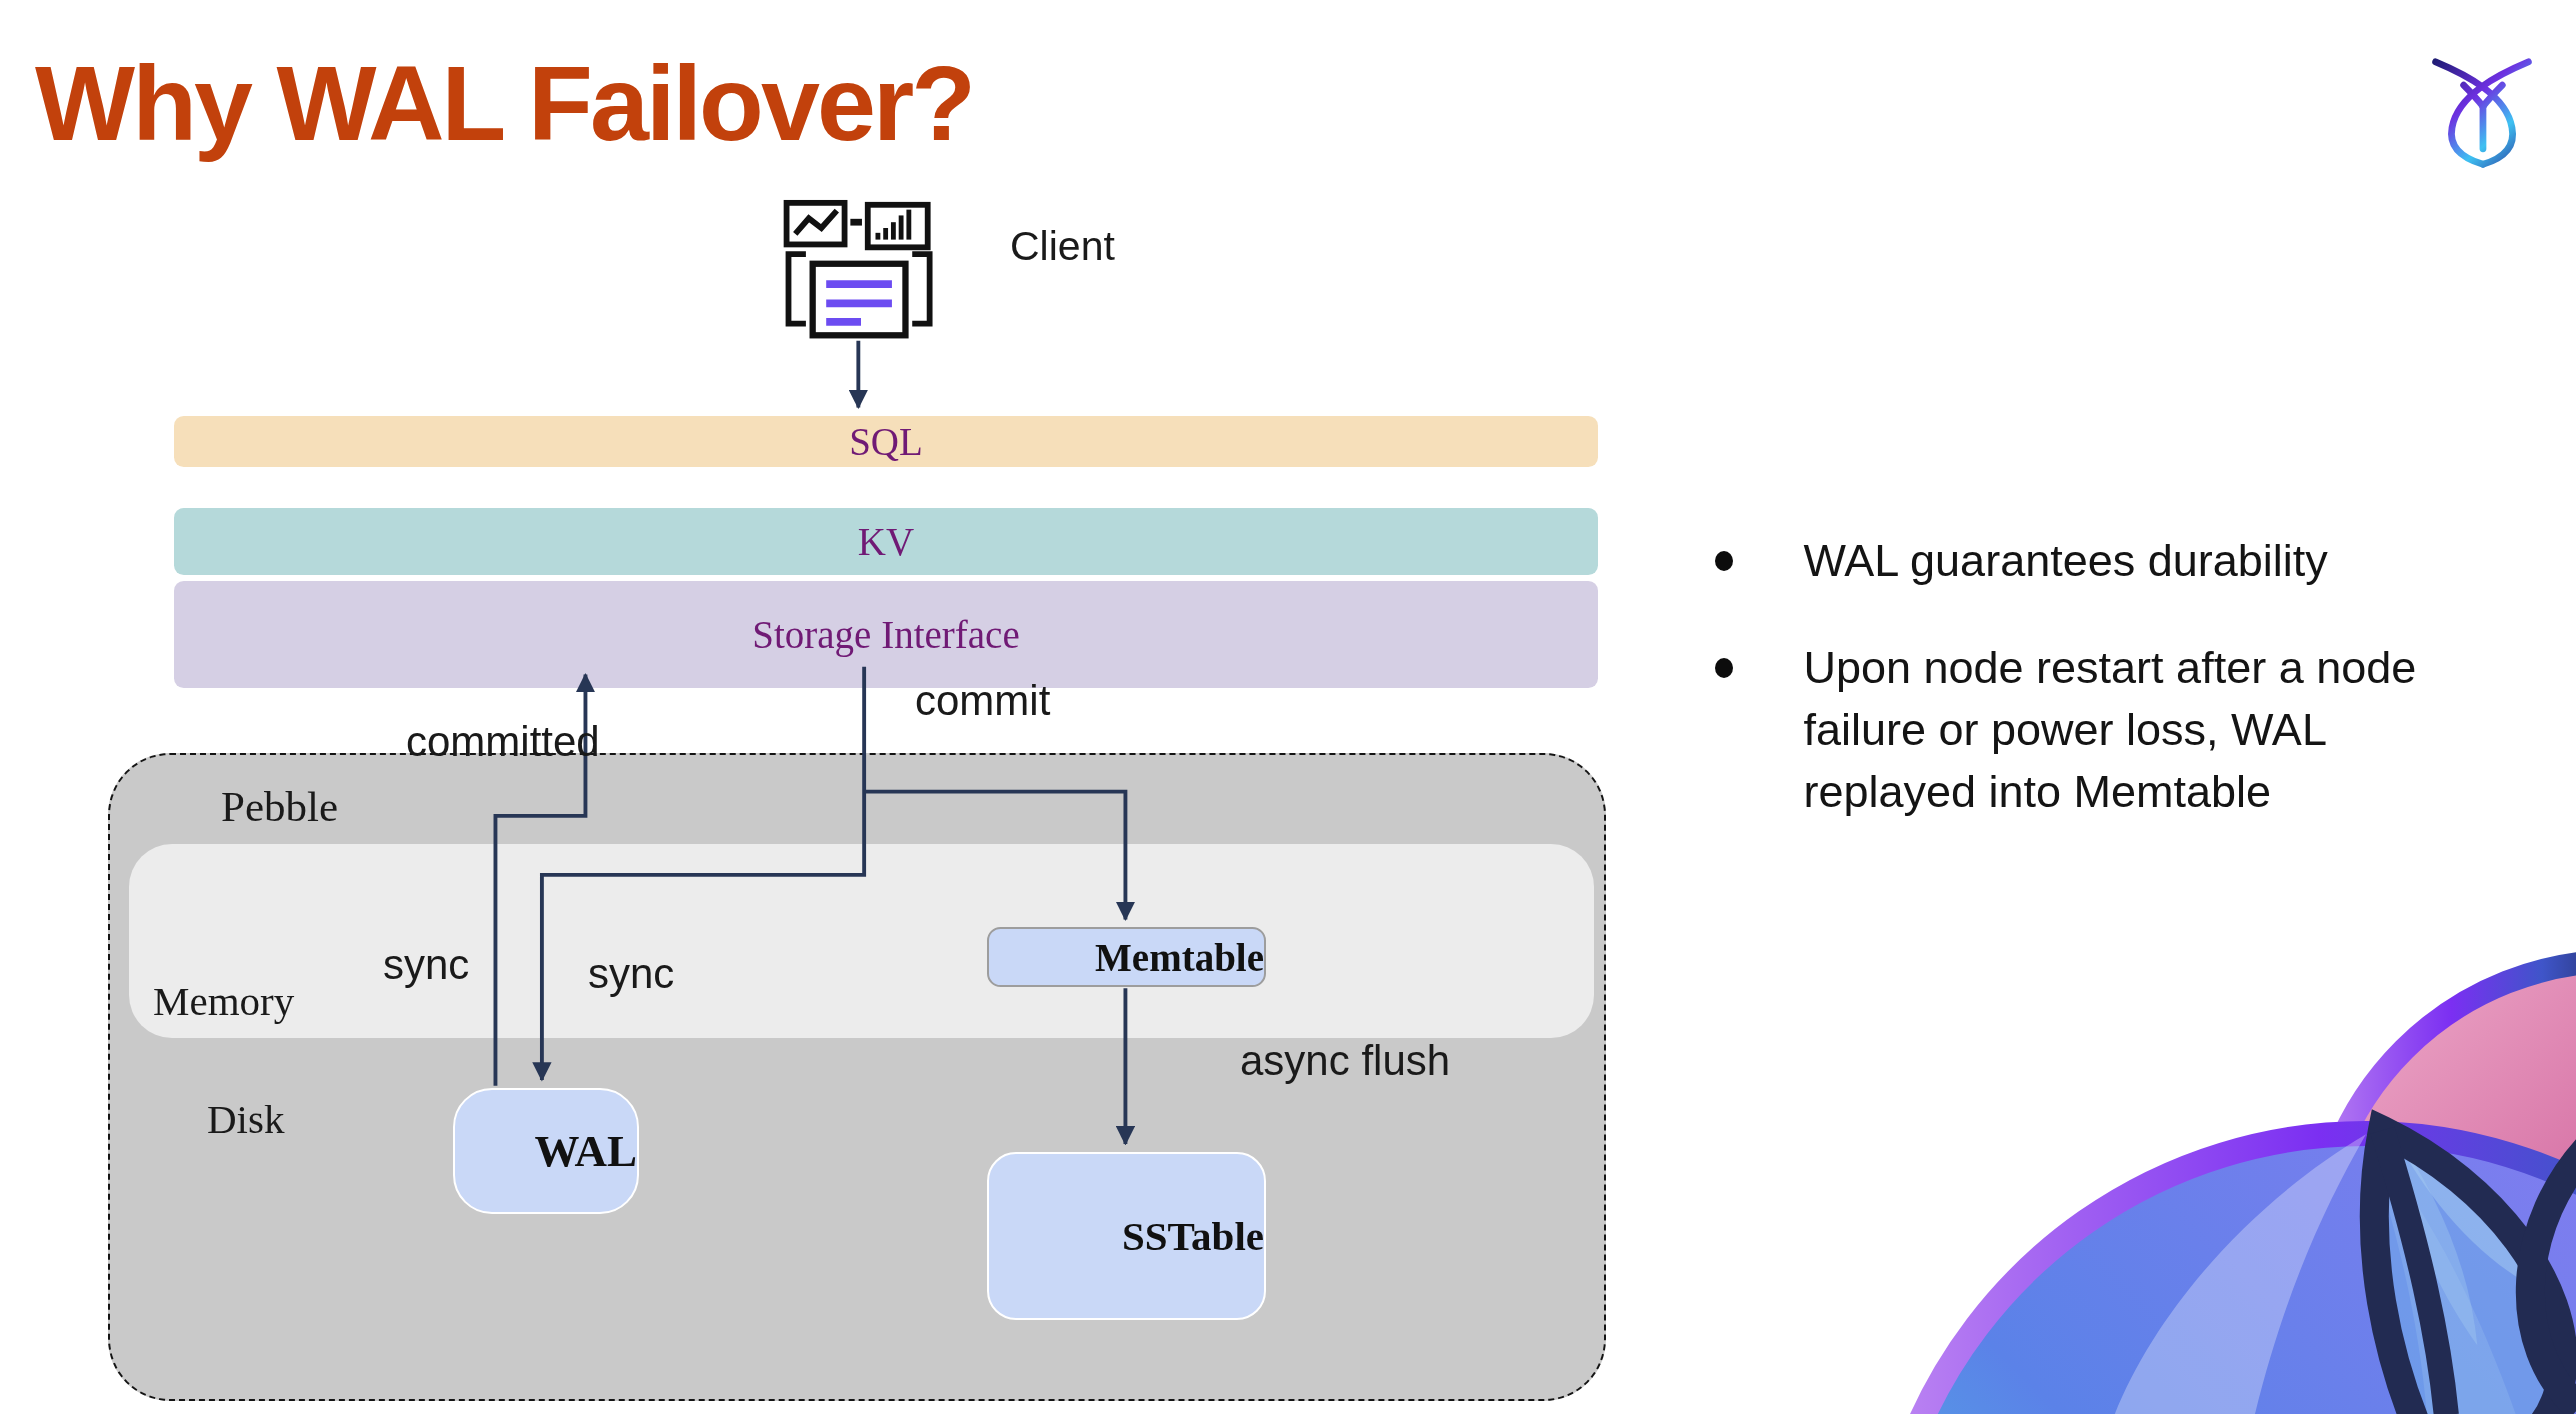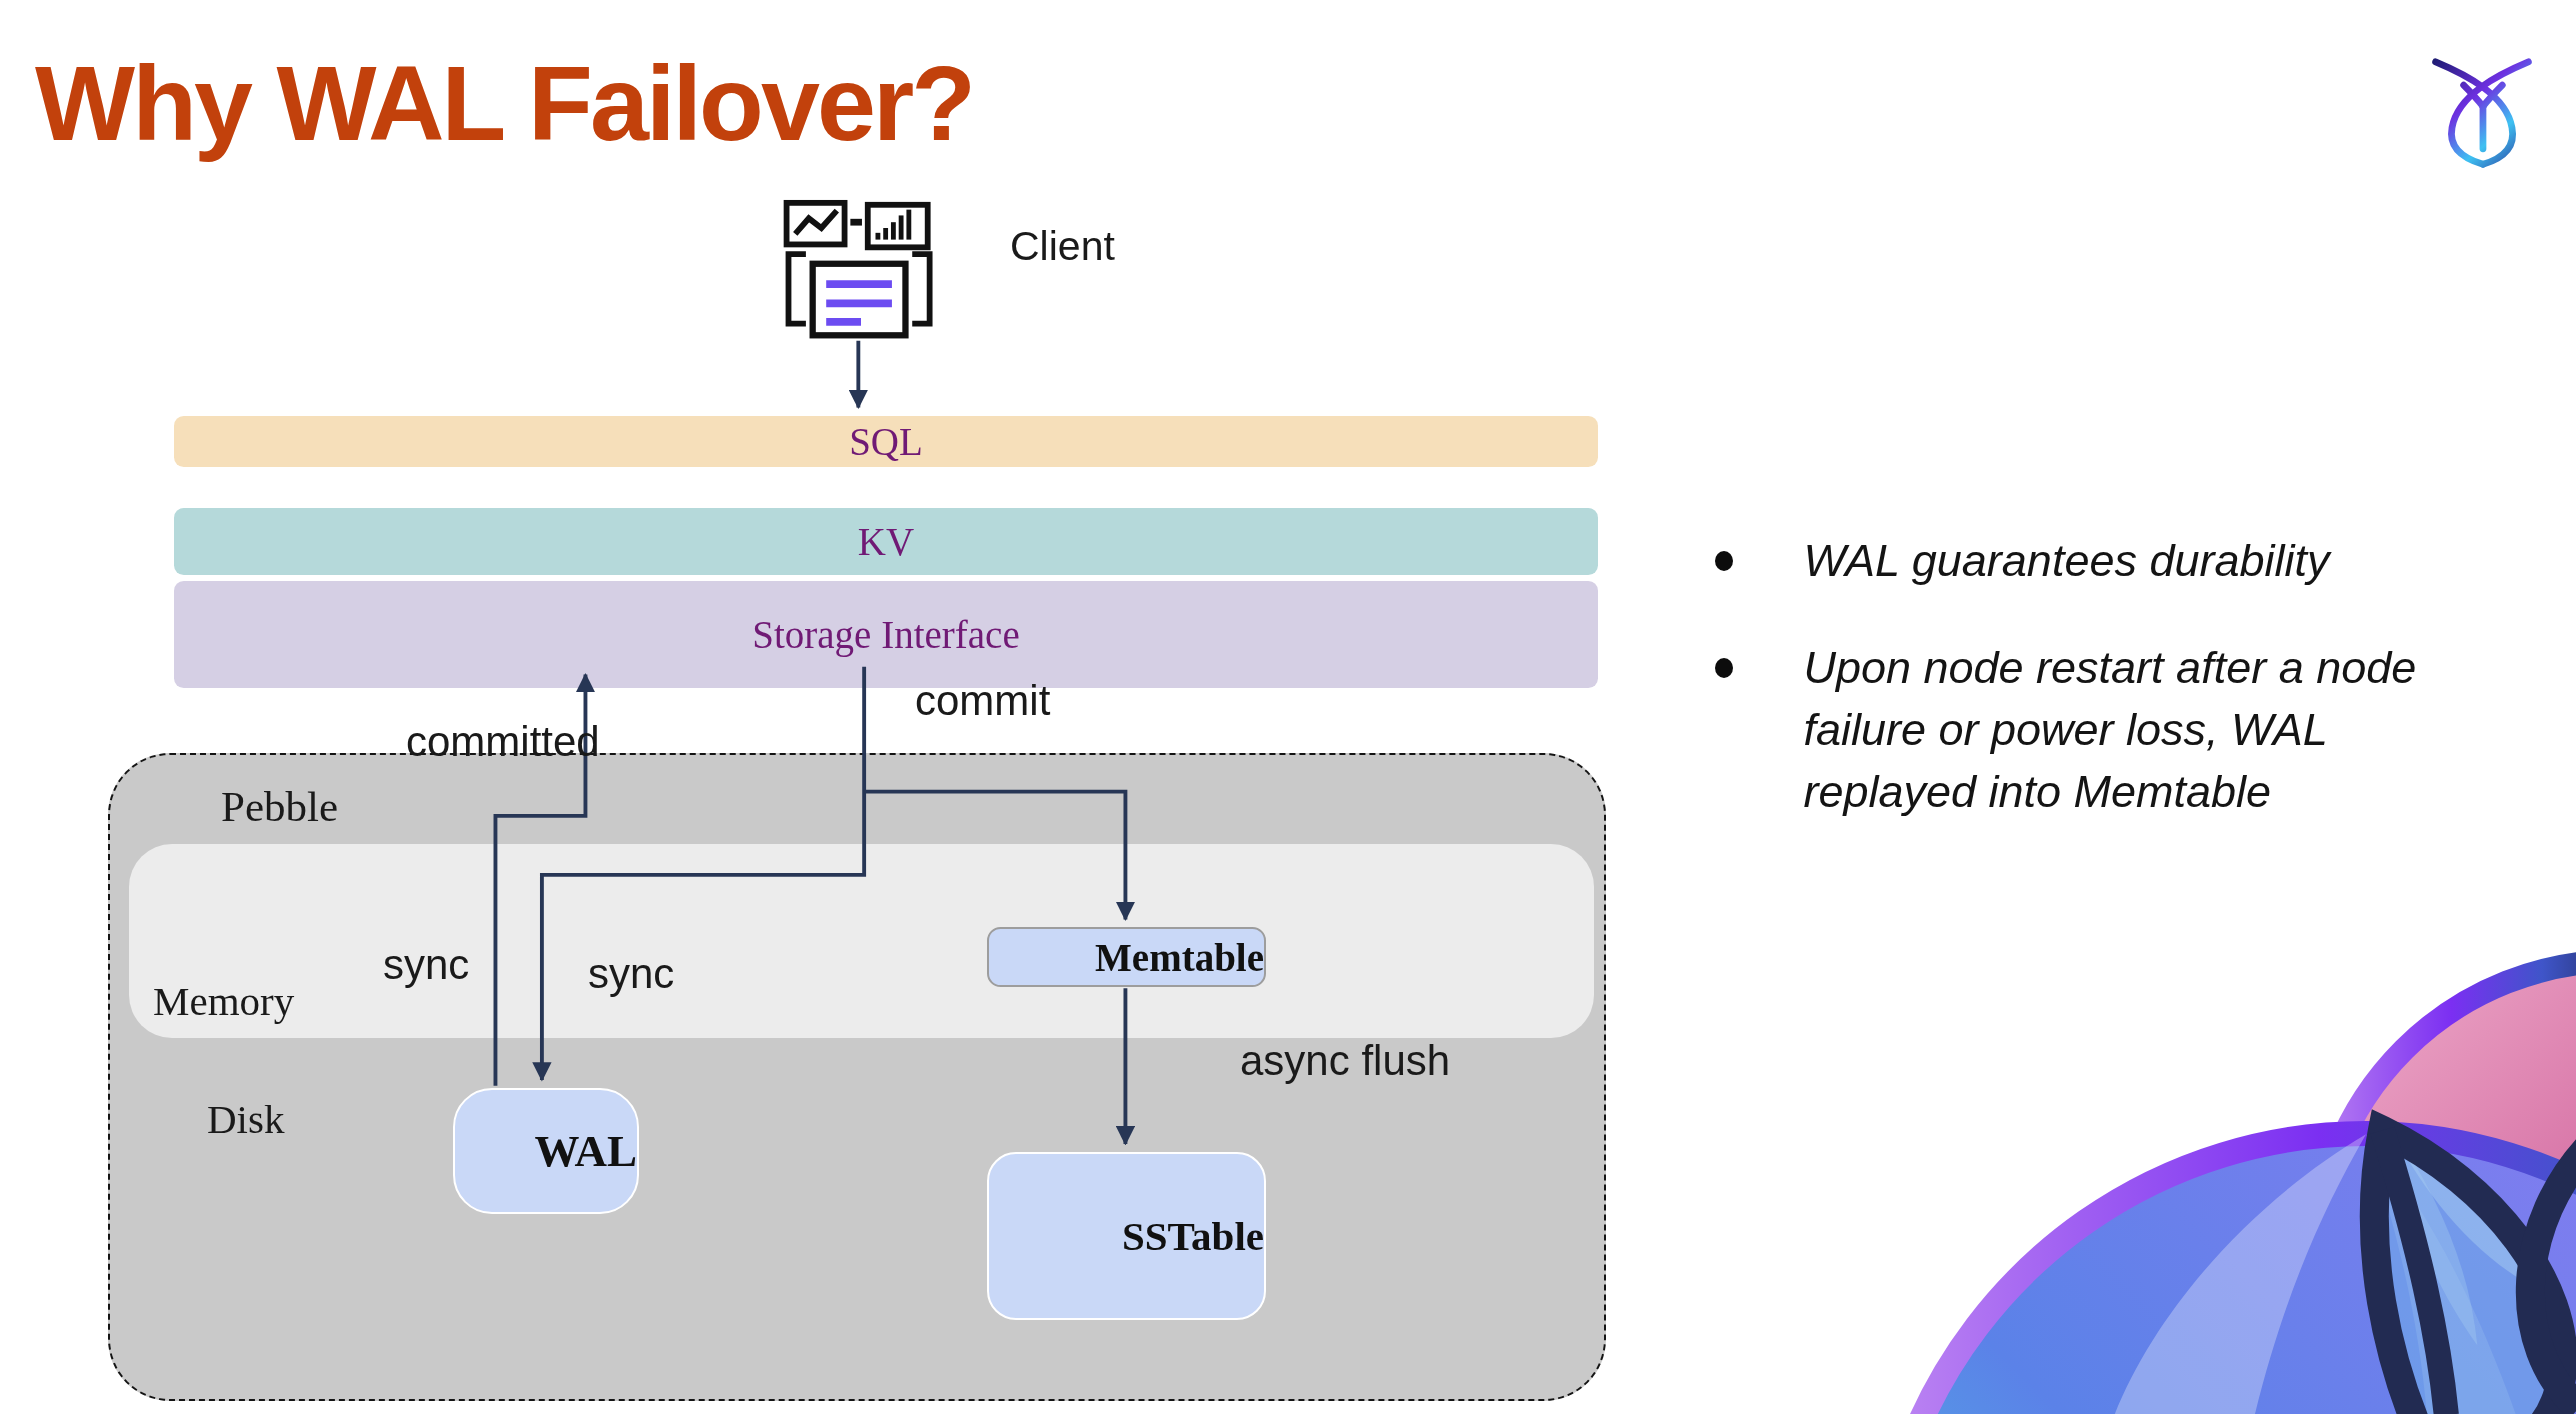--- a/index.html
+++ b/index.html
@@ -61,21 +61,21 @@
   }
   .lbl-committed{left:406px;top:718px;}
   .lbl-commit{left:915px;top:677px;}
   .lbl-sync-left{left:383px;top:941px;}
   .lbl-sync-right{left:588px;top:950px;}
   .lbl-async{left:1200px;top:1037px;margin-left:40px;}
   .lbl-client{left:1010px;top:223px;font-size:41px;}
 
   
   .bullets{left:1715px;top:530px;width:813px;z-index:3;}
-  .bullet{display:flex;margin-bottom:45px;font-style:italic;}
+  .bullet{display:flex;margin-bottom:45px;}
   .bullet-dot{
     width:18.4px;height:20.3px;border-radius:50%;background:#0c0c0c;
     margin:21px 70px 0 0;flex:0 0 auto;
   }
   .bullet-text{
     font-size:45px;line-height:62px;color:#141414;width:639px;
     font-family:"Liberation Sans",sans-serif;
   }
 
   svg{display:block;}

